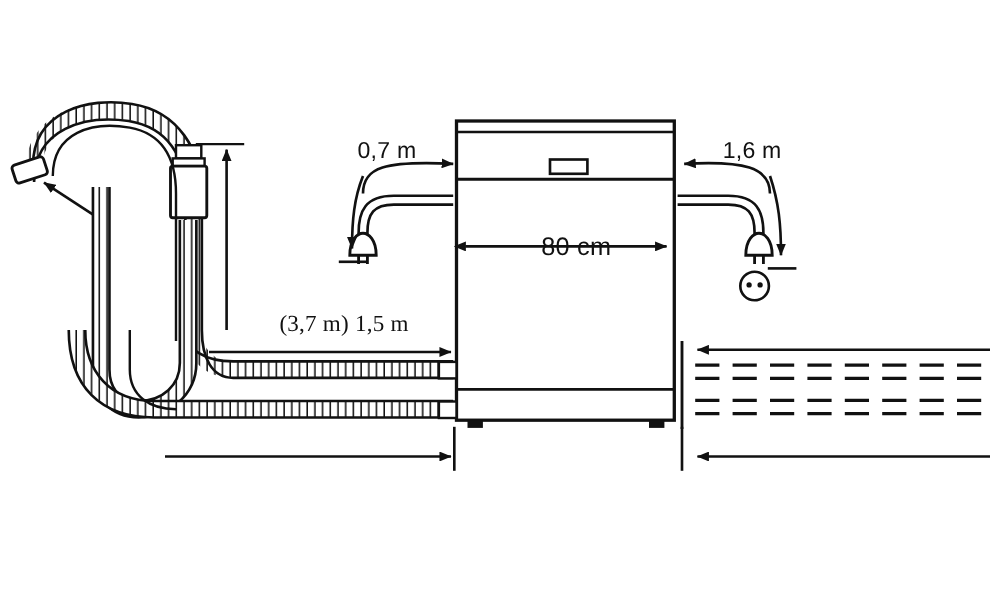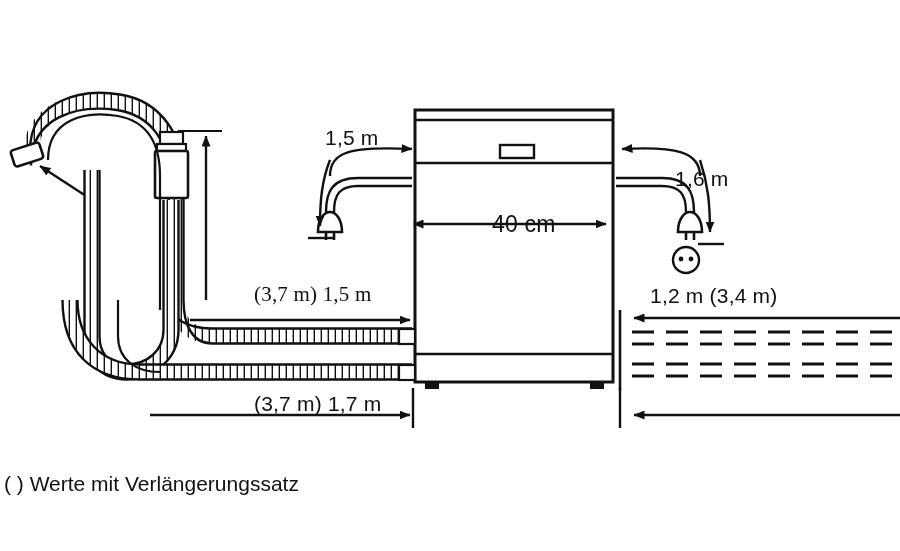--- a/index.html
+++ b/index.html
@@ -196,28 +196,25 @@
       <line x1="620" y1="388" x2="620" y2="428" stroke="#111111" stroke-width="2.4"></line>
     </g>
 
     <g>
       <rect x="399" y="329" width="16" height="15" fill="#ffffff" stroke="#111111" stroke-width="2.2"></rect>
       <rect x="399" y="365" width="16" height="15" fill="#ffffff" stroke="#111111" stroke-width="2.2"></rect>
     </g>
 
   </svg>
 
-  <div class="dim-label" style="left:325px; top:126px;">1,5 m</div>
-
-  <div class="dim-label" style="left:675px; top:126px;margin-top:41px;">1,6 m</div>
-
-  <div class="dim-label" style="left:492px; top:211px; font-size:23px;">40 cm</div>
+  <div class="dim-label" style="left:325px; top:126px;">0,7 m</div>
+
+  <div class="dim-label" style="left:657px; top:126px;">1,6 m</div>
+
+  <div class="dim-label" style="left:492px; top:211px; font-size:23px;">80 cm</div>
 
   <div class="dim-label" style="left:254px; top:282px;font-family:Liberation Serif, serif;">(3,7 m) 1,5 m</div>
 
-  <div class="dim-label" style="left:254px; top:392px;">(3,7 m) 1,7 m</div>
-
-  <div class="dim-label" style="left:650px; top:284px;">1,2 m (3,4 m)</div>
-
-
-  <div class="caption-label" style="left:4px; top:472px;">(  ) Werte mit Verlängerungssatz</div>
+
+
+
 
 </div>
 
 </body></html>

